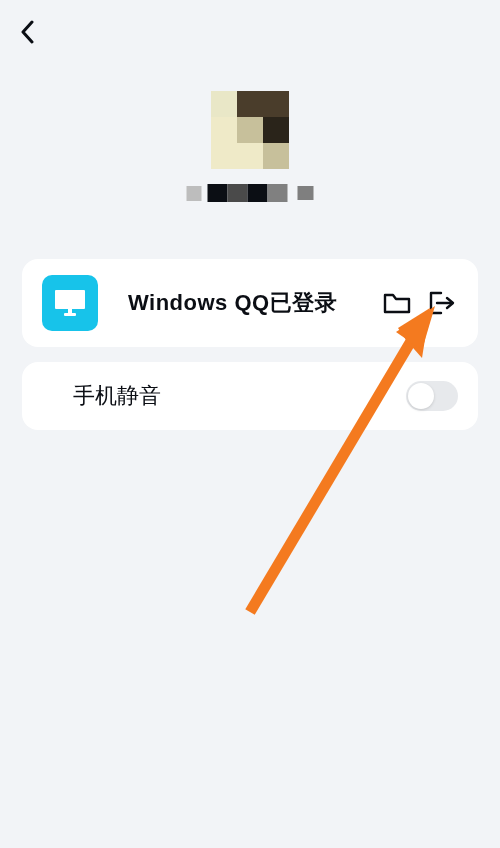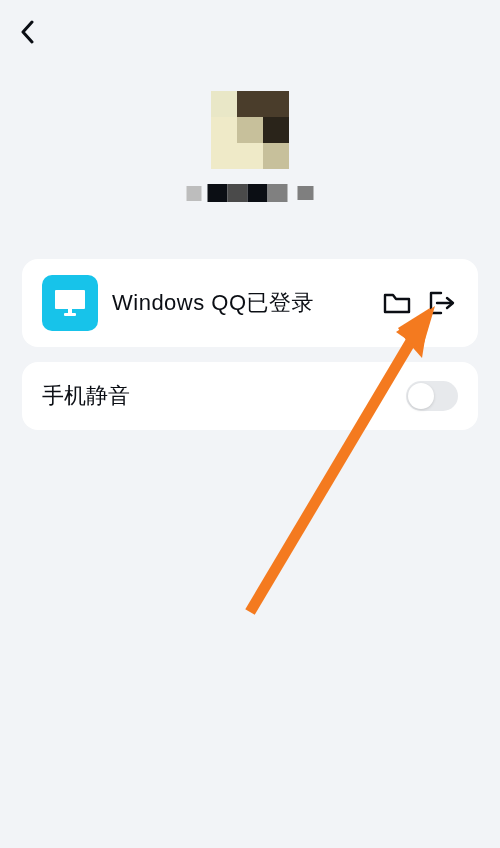--- a/index.html
+++ b/index.html
@@ -86,24 +86,25 @@
     height: 56px;
     background: #17c3ea;
     border-radius: 10px;
     display: flex;
     align-items: center;
     justify-content: center;
     flex-shrink: 0;
   }
   .device-label {
     flex: 1;
-    margin-left: 14px;
+    margin-left: 30px;
     font-size: 22px;
     color: #0b0e14;
     letter-spacing: 0.5px;
+    font-weight: bold;
   }
   .icon-btn {
     width: 34px;
     height: 34px;
     display: flex;
     align-items: center;
     justify-content: center;
     cursor: pointer;
   }
   .icon-btn + .icon-btn { margin-left: 10px; }
@@ -113,20 +114,21 @@
     top: 362px;
     height: 68px;
     display: flex;
     align-items: center;
     padding: 0 20px;
   }
   .mute-label {
     flex: 1;
     font-size: 22px;
     color: #0b0e14;
+    margin-left: 31px;
   }
   .toggle {
     width: 52px;
     height: 30px;
     border-radius: 15px;
     background: #e7e9ec;
     position: relative;
     cursor: pointer;
   }
   .toggle-knob {

